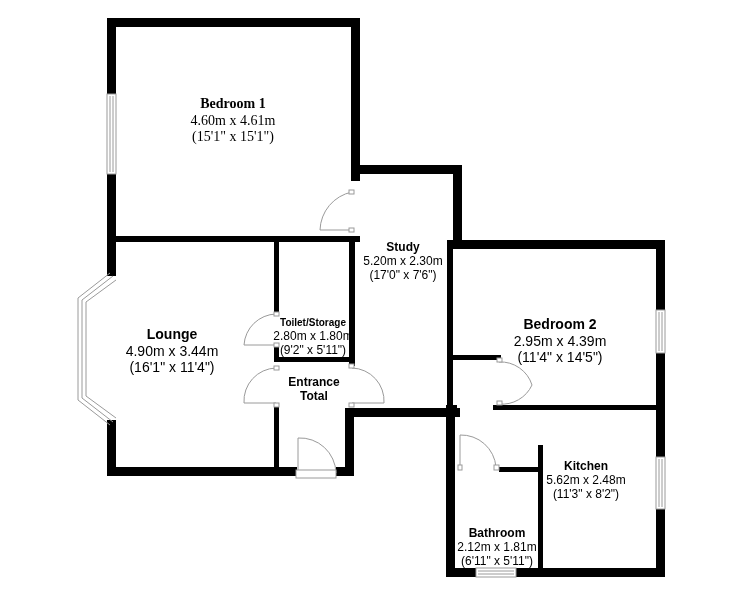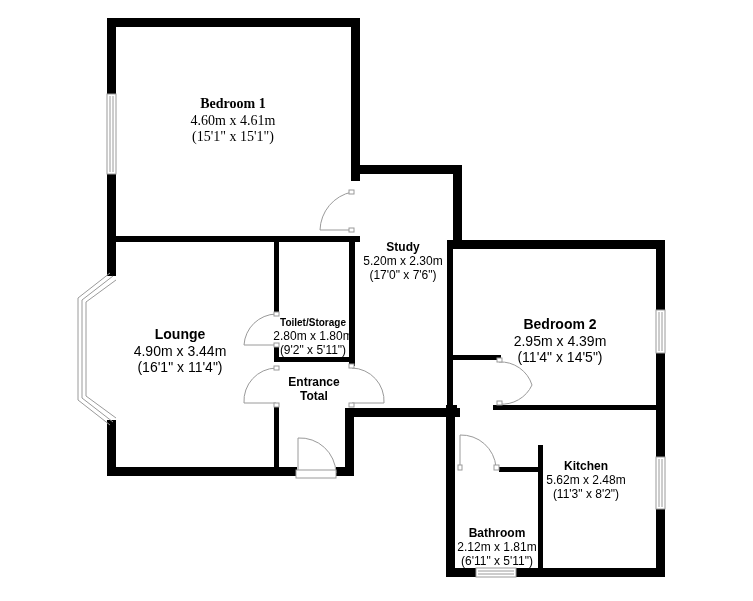--- a/index.html
+++ b/index.html
@@ -135,21 +135,21 @@
   <span class="dim">5.20m x 2.30m</span>
   <span class="dim">(17'0" x 7'6")</span>
 </div>
 
 <div class="label small" style="left:313px; top:309px;margin-top:8px;">
   <span class="name">Toilet/Storage</span>
   <span class="dim">2.80m x 1.80m</span>
   <span class="dim">(9'2" x 5'11")</span>
 </div>
 
-<div class="label" style="left:180px; top:326px;">
+<div class="label" style="left:172px; top:326px;">
   <span class="name">Lounge</span>
   <span class="dim">4.90m x 3.44m</span>
   <span class="dim">(16'1" x 11'4")</span>
 </div>
 
 <div class="label mid" style="left:314px; top:375px; font-weight:bold;">
   <span class="name">Entrance</span>
   <span class="name">Total</span>
 </div>
 

